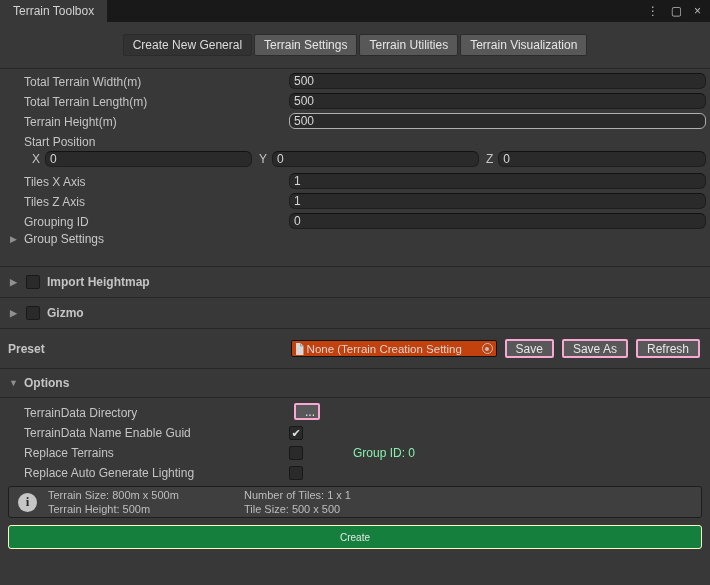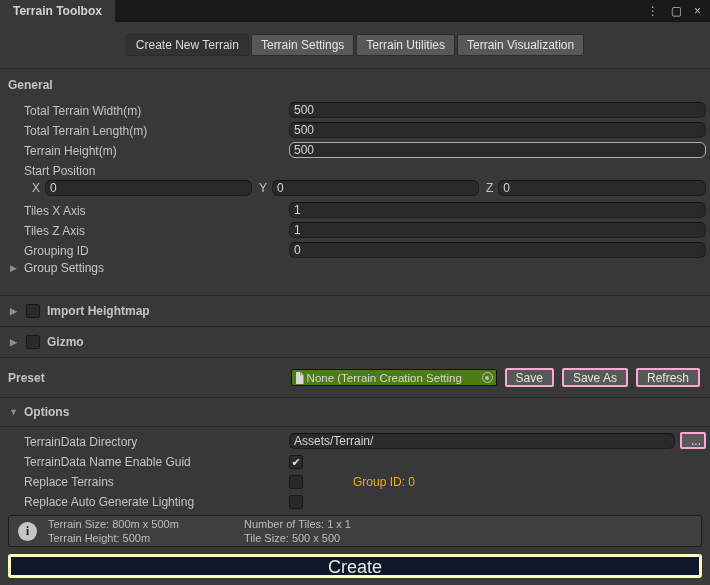--- a/index.html
+++ b/index.html
@@ -4,21 +4,21 @@
 <style>
   * { box-sizing: border-box; margin: 0; padding: 0; }
   html,body { background:#202020; }
   .window {
     width:710px; height:585px; background:#383838; position:relative;
     font-family:"Liberation Sans", sans-serif; font-size:12px; color:#C8C8C8;
     overflow:hidden;
   }
   
   .titlebar { height:22px; background:#191919; display:flex; align-items:stretch; }
-  .title-tab { background:#383838; padding:0 13px; display:flex; align-items:center; color:#D2D2D2;font-weight:bold; }
+  .title-tab { background:#383838; padding:0 13px; display:flex; align-items:center; color:#D2D2D2; }
   .titlebar-icons { margin-left:auto; display:flex; align-items:center; gap:12px; padding-right:9px; color:#BDBDBD; font-size:12px; }
   .titlebar-icons span { cursor:default; line-height:1; }
   
   .toolbar { display:flex; justify-content:center; gap:2px; padding:12px 0; }
   .tab {
     font-family:inherit; font-size:12px; padding:3px 9px; background:#585858;
     border:1px solid #2B2B2B; color:#E6E6E6; border-radius:2px; cursor:default;
   }
   .tab.active { background:#323232; color:#DCDCDC; }
   .divider { height:1px; background:#272727; }
@@ -39,77 +39,76 @@
   .arrow { color:#909090; font-size:9px; width:11px; text-align:center; }
   .section-row { display:flex; align-items:center; gap:7px; height:30px; padding-left:8px; font-weight:bold; color:#C4C4C4; cursor:default; }
   .checkbox {
     width:14px; height:14px; background:#2A2A2A; border:1px solid #191919; border-radius:2px;
     display:flex; align-items:center; justify-content:center; font-size:11px; color:#E0E0E0; line-height:1;
   }
   
   .preset-row { display:flex; align-items:center; padding:10px 10px 10px 8px; gap:8px; }
   .preset-lbl { font-weight:bold; color:#C4C4C4; }
   .object-field {
-    margin-left:auto; width:206px; height:17px; background:#4d7c0f; border:1px solid #121212;
+    margin-left:auto; width:206px; height:17px; background:#c2410c; border:1px solid #121212;
     border-radius:2px; display:flex; align-items:center; padding:0 3px; gap:3px; cursor:default;
   }
   .object-text { flex:1; white-space:nowrap; overflow:hidden; color:#D6D6D6; font-size:11.5px; }
   .target-icon { width:11px; height:11px; border:1px solid #C0C0C0; border-radius:50%; display:flex; align-items:center; justify-content:center; flex:0 0 auto; }
   .target-icon i { width:4px; height:4px; background:#C0C0C0; border-radius:50%; }
   .btn {
     font-family:inherit; background:#585858; border:2px solid #f9a8d4; border-radius:2px;
     color:#E6E6E6; font-size:12px; height:19px; padding:0 9px; cursor:default;
   }
   .browse-btn { width:26px; flex:0 0 auto; margin-left:5px; height:17px; }
   .options-header { height:28px; display:flex; align-items:center; gap:5px; padding-left:8px; font-weight:bold; color:#C4C4C4; }
-  .group-id-text { margin-left:50px; color:#eab308; }
+  .group-id-text { margin-left:50px; color:#86efac; }
   
   .helpbox {
     margin:6px 8px 0 8px; background:#3F3F3F; border:1px solid #1D1D1D; border-radius:3px;
     display:flex; align-items:center; gap:11px; padding:4px 9px; height:32px;
   }
   .info-icon {
     width:19px; height:19px; border-radius:50%; background:#C6C6C6; color:#2B2B2B;
     display:flex; align-items:center; justify-content:center; font-weight:bold; font-size:13px;
     font-family:"Liberation Serif", serif; flex:0 0 auto;
   }
   .help-col { font-size:11px; color:#BDBDBD; line-height:14px; }
   .help-col.first { width:185px; }
   
   .create-btn {
-    display:block; margin:7px 8px 0 8px; width:694px; height:24px; background:#0f172a;
-    border:3px solid #fef9c3; border-radius:3px; color:#E6E6E6; font-size:18px; font-family:inherit; cursor:default;
+    display:block; margin:7px 8px 0 8px; width:694px; height:24px; background:#15803d;
+    border:1px solid #fef9c3; border-radius:3px; color:#E6E6E6; font-size:10px; font-family:inherit; cursor:default;
   }
 </style>
 </head>
 <body>
 
 <div class="window">
 
   <div class="titlebar">
     <div class="title-tab">
       <span>Terrain Toolbox</span>
     </div>
     <div class="titlebar-icons">
       <span>⋮</span>
       <span>▢</span>
       <span>×</span>
     </div>
   </div>
 
   <div class="toolbar">
-    <button class="tab active">Create New Terrain</button>
+    <button class="tab active">Create New General</button>
     <button class="tab">Terrain Settings</button>
     <button class="tab">Terrain Utilities</button>
     <button class="tab">Terrain Visualization</button>
   </div>
 
   <div class="divider"></div>
 
-  <div class="header">General</div>
 
   <div class="row">
     <span class="lbl">Total Terrain Width(m)</span>
     <input class="field" value="500" style="">
   </div>
 
   <div class="row">
     <span class="lbl">Total Terrain Length(m)</span>
     <input class="field" value="500" style="">
   </div>
@@ -197,21 +196,20 @@
 
   <div class="options-header">
     <span class="arrow">▼</span>
     <span>Options</span>
   </div>
 
   <div class="divider"></div>
 
   <div class="row" style="margin-top:2px;">
     <span class="lbl">TerrainData Directory</span>
-    <input class="field" value="Assets/Terrain/" style="">
     <button class="btn browse-btn">...</button>
   </div>
 
   <div class="row">
     <span class="lbl">TerrainData Name Enable Guid</span>
     <span class="checkbox">
         <span>✔</span>
       </span>
   </div>
 

